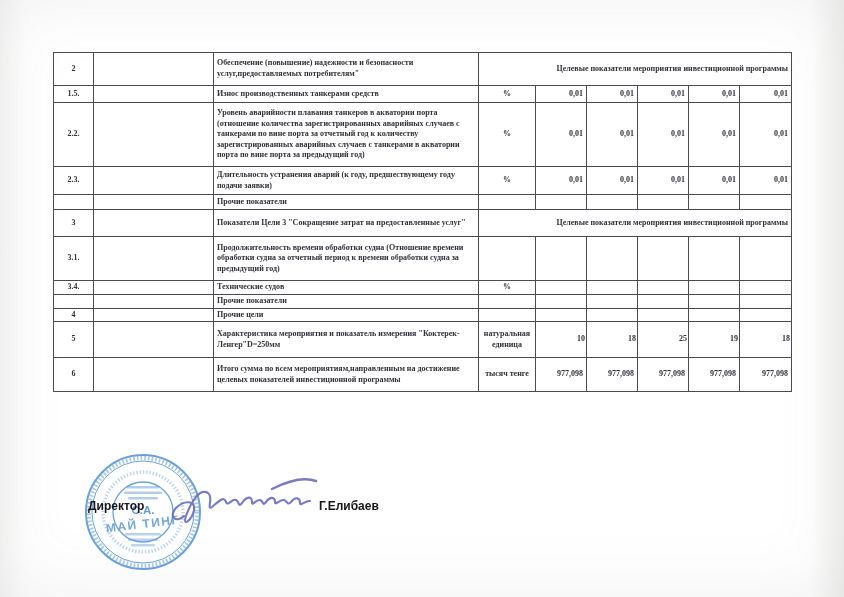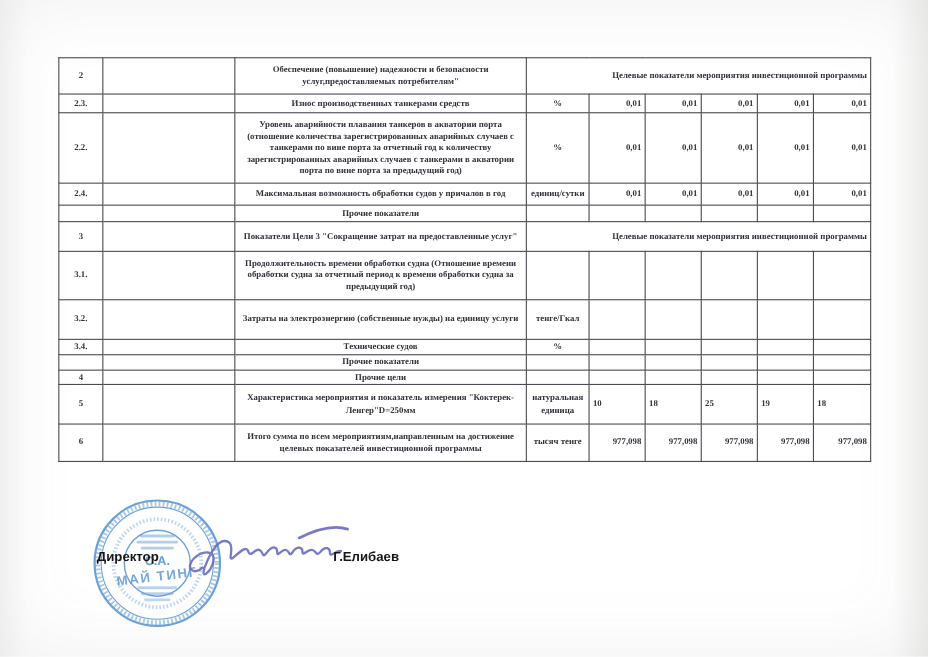--- a/index.html
+++ b/index.html
@@ -21,33 +21,33 @@
     font-family:"Liberation Serif",serif;
     font-weight:bold;
     font-size:8px;line-height:1.32;
     color:#30313a;
     padding:1px 3px;
     vertical-align:middle;
     overflow:hidden;
     word-wrap:break-word;
   }
   td.c-num{text-align:center;}
-  td.c-desc{vertical-align:top;text-align:center;padding:1px 4px;}
+  td.c-desc{vertical-align:top;text-align:left;padding:1px 4px;}
   td.c-unit{text-align:center;font-size:7.5px;padding:0 1px;}
   td.c-val{text-align:right;padding-right:4px;}
-  td.c-val.center{text-align:left;padding-right:1px;}
+  td.c-val.center{text-align:right;padding-right:1px;}
   td.c-merged{text-align:right;font-size:8.5px;}
   .sig-label{
     position:absolute;
     font-family:"Liberation Sans",sans-serif;
     font-weight:bold;font-size:12px;color:#17171a;
     z-index:5;
   }
   #director-label{left:88px;top:499px;}
-  #name-label{left:303px;top:499px;}
+  #name-label{left:319px;top:499px;}
   .stamp-svg{position:absolute;left:78px;top:450px;z-index:2;opacity:.88;}
   .sig-svg{position:absolute;left:168px;top:462px;z-index:4;}
 </style>
 </head>
 <body>
 
 <div class="page">
 
   <table class="doc">
     <colgroup>
@@ -62,46 +62,46 @@
         <col style="width: 52px;">
       </colgroup>
     <tbody>
         <tr style="height: 33px;">
           <td class="c-num">2</td>
           <td class="c-empty"></td>
           <td class="c-desc">Обеспечение (повышение) надежности и безопасности услуг,предоставляемых потребителям"</td>
           <td class="c-merged" colspan="6">Целевые показатели мероприятия инвестиционной программы</td>
         </tr>
         <tr style="height: 17px;">
-          <td class="c-num">2.3.</td>
+          <td class="c-num">1.5.</td>
           <td class="c-empty"></td>
           <td class="c-desc">Износ производственных танкерами средств</td>
           <td class="c-unit">%</td>
           <td class="c-val">0,01</td>
           <td class="c-val">0,01</td>
           <td class="c-val">0,01</td>
           <td class="c-val">0,01</td>
           <td class="c-val">0,01</td>
         </tr>
         <tr style="height: 64px;">
           <td class="c-num">2.2.</td>
           <td class="c-empty"></td>
           <td class="c-desc">Уровень аварийности плавания танкеров в акватории порта (отношение количества зарегистрированных аварийных случаев с танкерами по вине порта за отчетный год к количеству зарегистрированных аварийных случаев с танкерами в акватории порта по вине порта за предыдущий год)</td>
           <td class="c-unit">%</td>
           <td class="c-val">0,01</td>
           <td class="c-val">0,01</td>
           <td class="c-val">0,01</td>
           <td class="c-val">0,01</td>
           <td class="c-val">0,01</td>
         </tr>
-        <tr style="height: 20px;">
-          <td class="c-num">2.4.</td>
-          <td class="c-empty"></td>
-          <td class="c-desc">Максимальная возможность обработки судов у причалов в год</td>
-          <td class="c-unit">единиц/сутки</td>
+        <tr style="height: 28px;">
+          <td class="c-num">2.3.</td>
+          <td class="c-empty"></td>
+          <td class="c-desc">Длительность устранения аварий (к году, предшествующему году подачи заявки)</td>
+          <td class="c-unit">%</td>
           <td class="c-val">0,01</td>
           <td class="c-val">0,01</td>
           <td class="c-val">0,01</td>
           <td class="c-val">0,01</td>
           <td class="c-val">0,01</td>
         </tr>
         <tr style="height: 15px;">
           <td class="c-num"></td>
           <td class="c-empty"></td>
           <td class="c-desc">Прочие показатели</td>
@@ -116,31 +116,20 @@
           <td class="c-num">3</td>
           <td class="c-empty"></td>
           <td class="c-desc">Показатели Цели 3 "Сокращение затрат на предоставленные услуг"</td>
           <td class="c-merged" colspan="6">Целевые показатели мероприятия инвестиционной программы</td>
         </tr>
         <tr style="height: 44px;">
           <td class="c-num">3.1.</td>
           <td class="c-empty"></td>
           <td class="c-desc">Продолжительность времени обработки судна (Отношение времени обработки судна  за отчетный период к времени обработки судна за предыдущий год)</td>
           <td class="c-unit"></td>
-          <td class="c-val"></td>
-          <td class="c-val"></td>
-          <td class="c-val"></td>
-          <td class="c-val"></td>
-          <td class="c-val"></td>
-        </tr>
-        <tr style="height: 36px;">
-          <td class="c-num">3.2.</td>
-          <td class="c-empty"></td>
-          <td class="c-desc">Затраты на электроэнергию (собственные нужды)  на единицу услуги</td>
-          <td class="c-unit">тенге/Гкал</td>
           <td class="c-val"></td>
           <td class="c-val"></td>
           <td class="c-val"></td>
           <td class="c-val"></td>
           <td class="c-val"></td>
         </tr>
         <tr style="height: 14px;">
           <td class="c-num">3.4.</td>
           <td class="c-empty"></td>
           <td class="c-desc">Технические судов</td>

